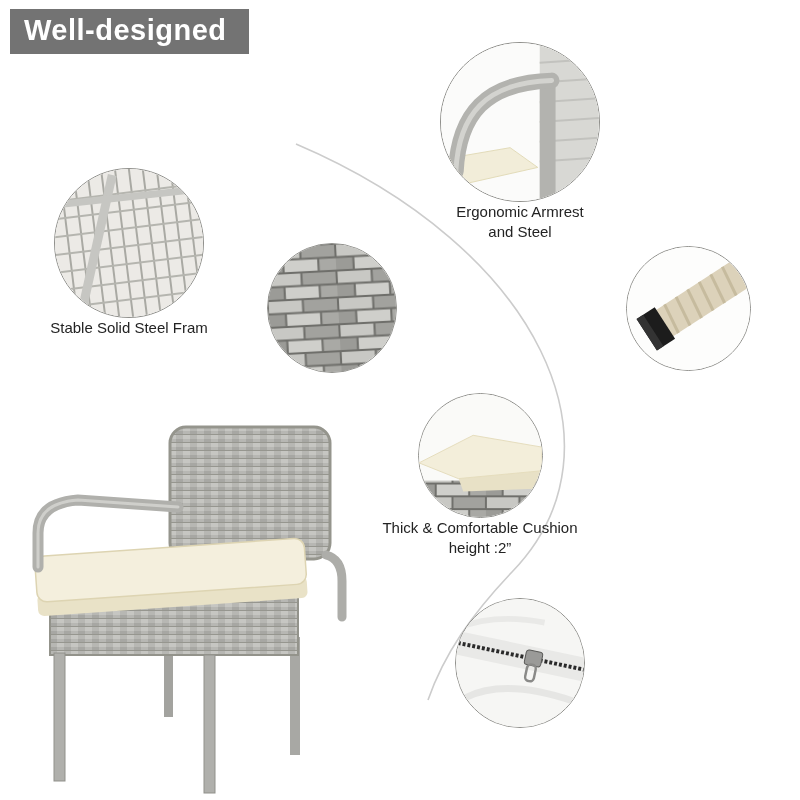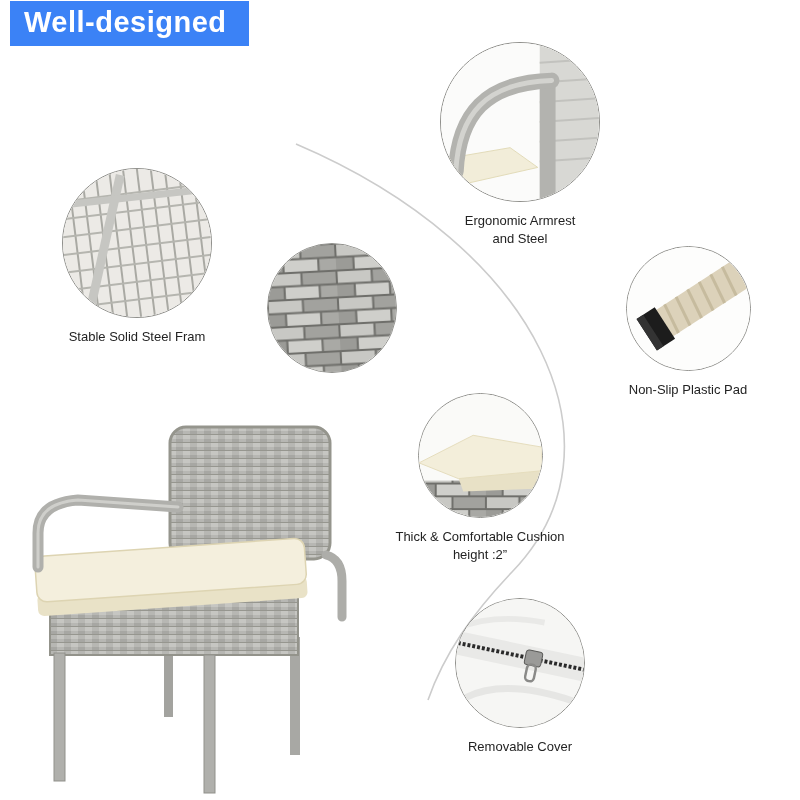--- a/index.html
+++ b/index.html
@@ -2,40 +2,40 @@
 <html><head>
 <meta charset="utf-8">
 <style>
   html,body{margin:0;padding:0;background:#ffffff;}
   #canvas{
     position:relative;width:800px;height:800px;background:#ffffff;
     font-family:"Liberation Sans",sans-serif;overflow:hidden;
   }
   
   .badge{
-    position:absolute;left:10px;top:1px;z-index:5;
-    background:#3b82f6;color:#ffffff;
+    position:absolute;left:10px;top:9px;z-index:5;
+    background:#737373;color:#ffffff;
     font-size:29px;font-weight:bold;letter-spacing:0.5px;
     padding:5px 22px 7px 14px;
   }
   
   #arc-layer{position:absolute;left:0;top:0;z-index:0;}
   
   .callout{position:absolute;z-index:2;text-align:center;}
   .circle{
     border-radius:50%;border:1px solid #8f8f8b;background:#fff;
     overflow:hidden;margin:0 auto;box-sizing:border-box;
   }
   .circle svg{display:block;width:100%;height:100%;}
   .label{
-    margin-top:10px;font-size:13px;color:#232323;line-height:1.35;
+    font-size:15px;color:#232323;line-height:1.35;
   }
   .label span{display:block;}
   
-  #co-steel  {left:27px; top:168px;width:220px;} #co-steel  .circle{width:150px;height:150px;}
+  #co-steel  {left:19px; top:168px;width:220px;} #co-steel  .circle{width:150px;height:150px;}
   #co-rattan {left:232px;top:243px;width:200px;} #co-rattan .circle{width:130px;height:130px;}
   #co-armrest{left:410px;top:42px; width:220px;} #co-armrest.callout .circle{width:160px;height:160px;}
   #co-pad    {left:583px;top:246px;width:210px;} #co-pad    .circle{width:125px;height:125px;}
   #co-cushion{left:365px;top:393px;width:230px;} #co-cushion .circle{width:125px;height:125px;}
   #co-cover  {left:420px;top:598px;width:200px;} #co-cover  .circle{width:130px;height:130px;}
   
   #chair{position:absolute;left:8px;top:415px;z-index:1;}
 </style>
 </head>
 <body>
@@ -168,23 +168,20 @@
             <line x1="72" y1="46" x2="68" y2="78"></line>
               <line x1="86" y1="46" x2="82" y2="78"></line>
             <line x1="100" y1="46" x2="96" y2="78"></line>
               <line x1="114" y1="46" x2="110" y2="78"></line>
           </g>
           <rect x="12" y="43" width="22" height="38" fill="#1c1c1c"></rect>
           <rect x="12" y="43" width="8" height="38" fill="#333333"></rect>
         </g>
       </svg>
     </div>
-    <div class="label">
-      <span>Non-Slip Plastic Pad</span>
-    </div>
   </div>
 
   <div class="callout" id="co-cushion">
     <div class="circle">
       <svg viewBox="0 0 125 125">
         <rect width="125" height="125" fill="#fafaf8"></rect>
         <rect x="0" y="88" width="125" height="37" fill="url(#rw)"></rect>
         <polygon points="40,85 125,76 125,96 45,99" fill="#e8e1c6"></polygon>
         <polygon points="0,70 55,42 125,54 125,78 40,86" fill="#f3eeda" stroke="#e4dcbd"></polygon>
       </svg>
@@ -202,18 +199,15 @@
         <path d="M 10 100 Q 50 80 120 104" fill="none" stroke="#e6e6e4" stroke-width="7"></path>
         <path d="M 0 30 Q 40 14 90 24" fill="none" stroke="#e9e9e7" stroke-width="6"></path>
         <g transform="rotate(12 65 60)">
           <rect x="-5" y="46" width="140" height="24" fill="#e9e9e7"></rect>
           <line x1="-5" y1="58" x2="135" y2="58" stroke="#2a2a2a" stroke-width="4" stroke-dasharray="3 2"></line>
           <rect x="70" y="50" width="17" height="15" rx="3" fill="#9a9a98" stroke="#5a5a58"></rect>
           <rect x="74" y="64" width="9" height="17" rx="4" fill="none" stroke="#8a8a88" stroke-width="2.5"></rect>
         </g>
       </svg>
     </div>
-    <div class="label">
-      <span>Removable Cover</span>
-    </div>
   </div>
 
 </div>
 
 </body></html>

